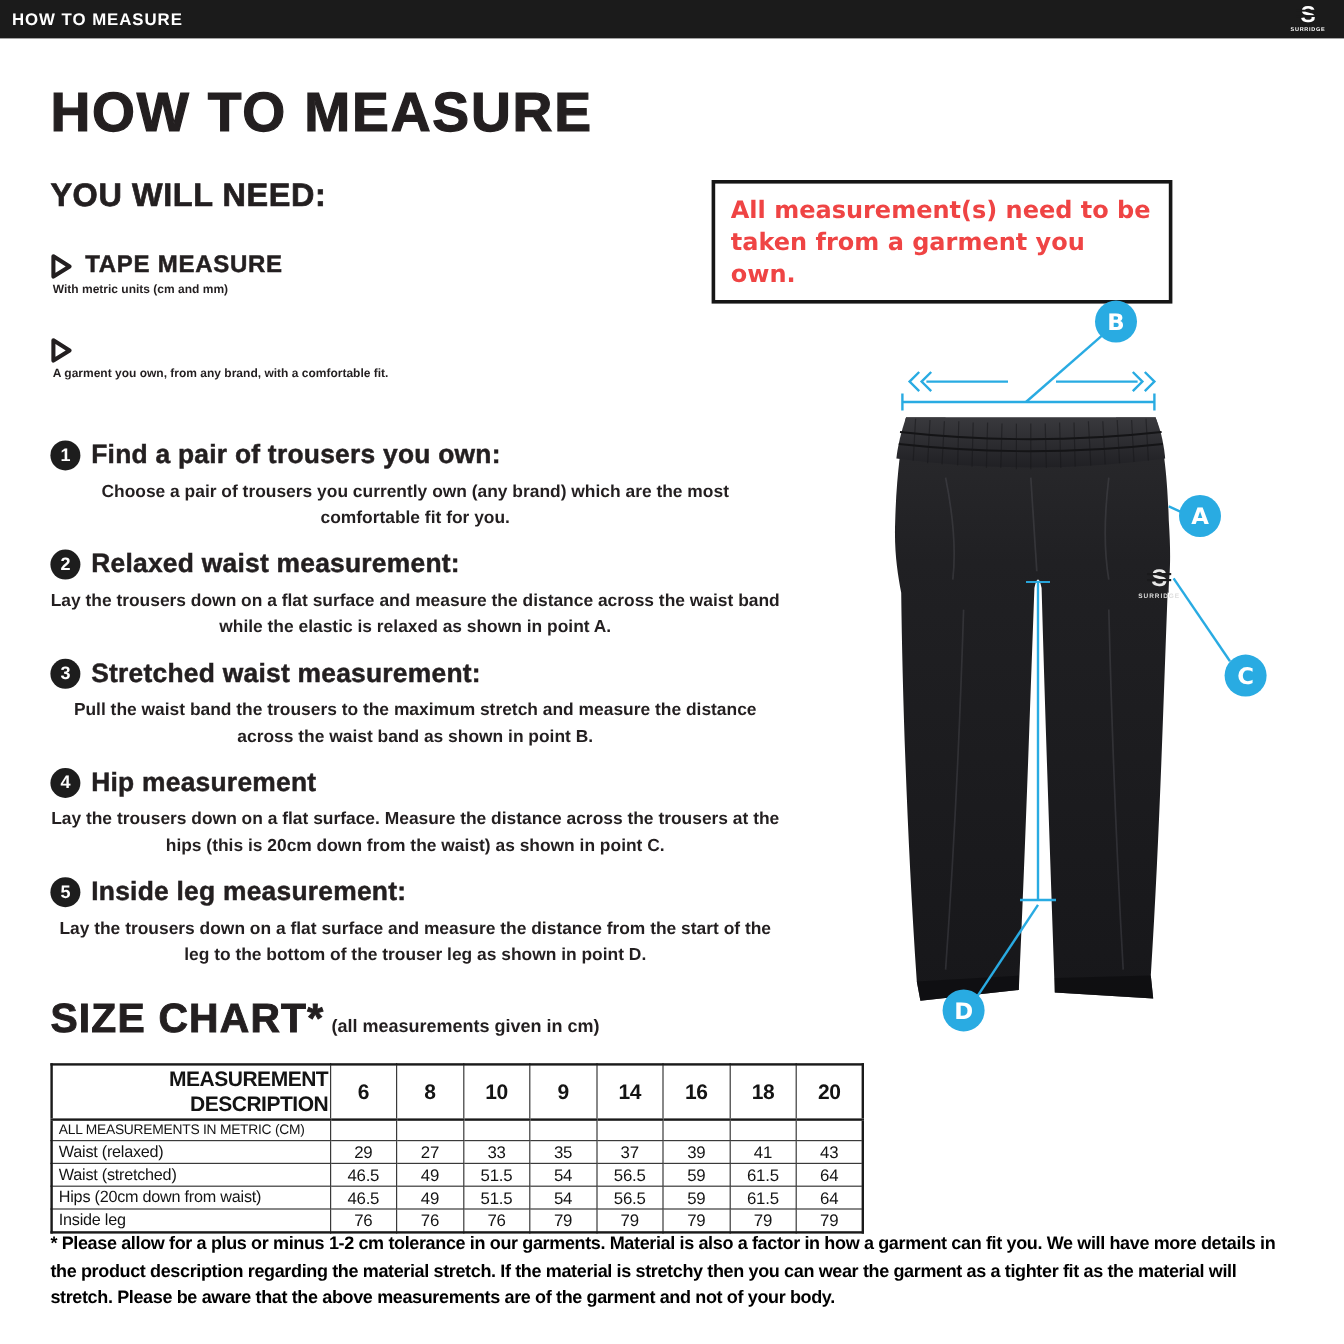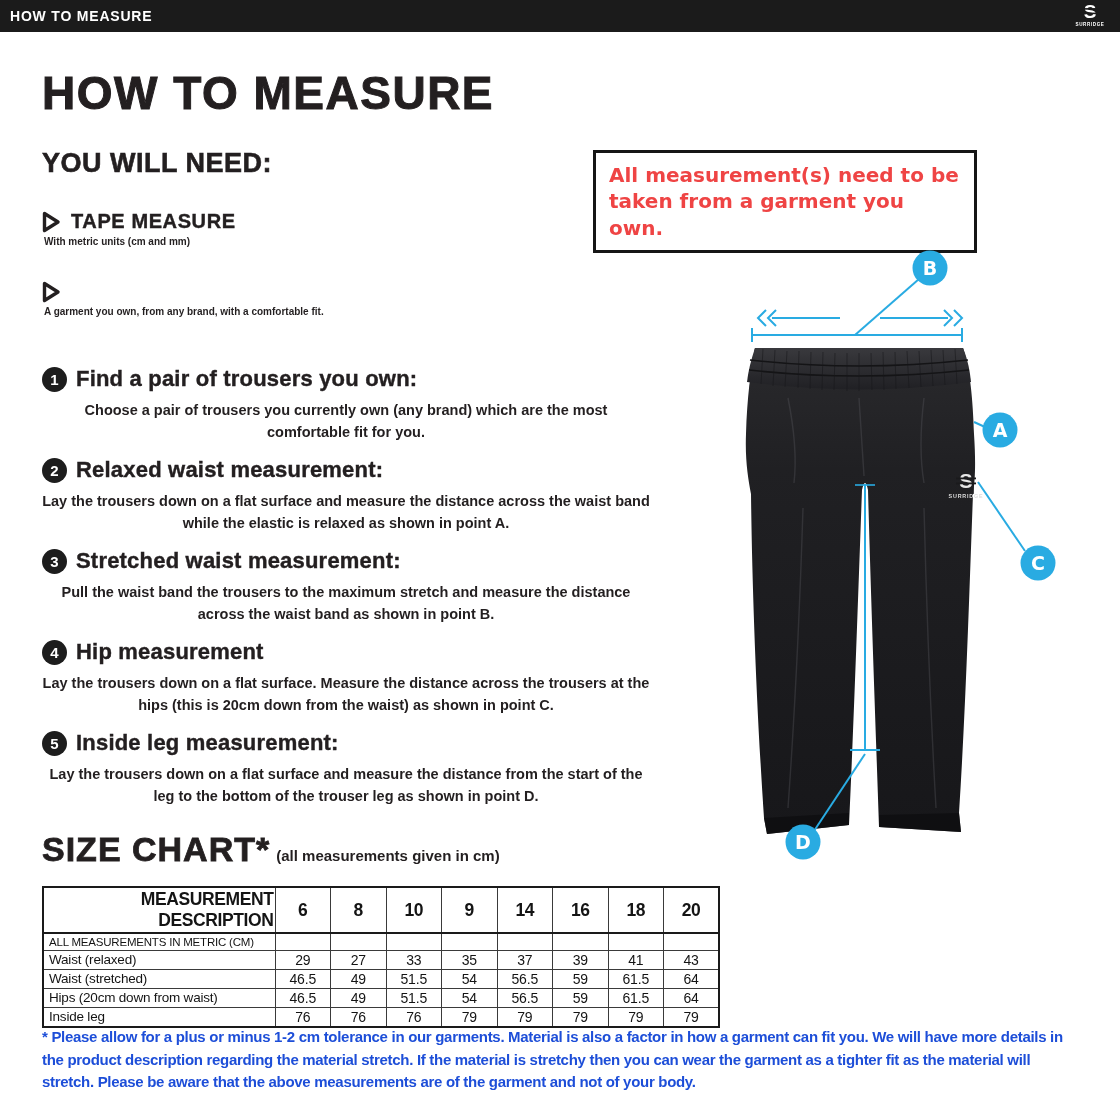--- a/index.html
+++ b/index.html
@@ -62,21 +62,21 @@
   table.sizes col.c-label{width:232px;}
   table.sizes col.c-size{width:55.5px;}
   tr.hdr th{height:30px;font-size:17.5px;letter-spacing:-.4px;border-bottom:2px solid #1a1a1a;}
   tr.hdr th:first-child{text-align:right;padding-left:5px;}
   tr.metric td{height:17px;font-size:11.5px;font-weight:normal;padding-left:5px;letter-spacing:-.2px;}
   tr.data td{height:19px;font-size:14px;text-align:center;letter-spacing:-.2px;}
   tr.data td.lbl{text-align:left;padding-left:5px;font-size:13.5px;}
 
   .disclaimer{
     position:absolute;left:42px;top:1026px;width:1042px;
-    font-size:15px;font-weight:bold;line-height:1.5;letter-spacing:-.3px;color:#1d4ed8;
+    font-size:15px;font-weight:bold;line-height:1.5;letter-spacing:-.3px;color:#000000;
   }
 
   
   .diagram{position:absolute;left:728px;top:248px;width:345px;height:660px;}
 </style>
 </head>
 <body>
 
 <div class="topbar">
   <span class="topbar-title">HOW TO MEASURE</span>

